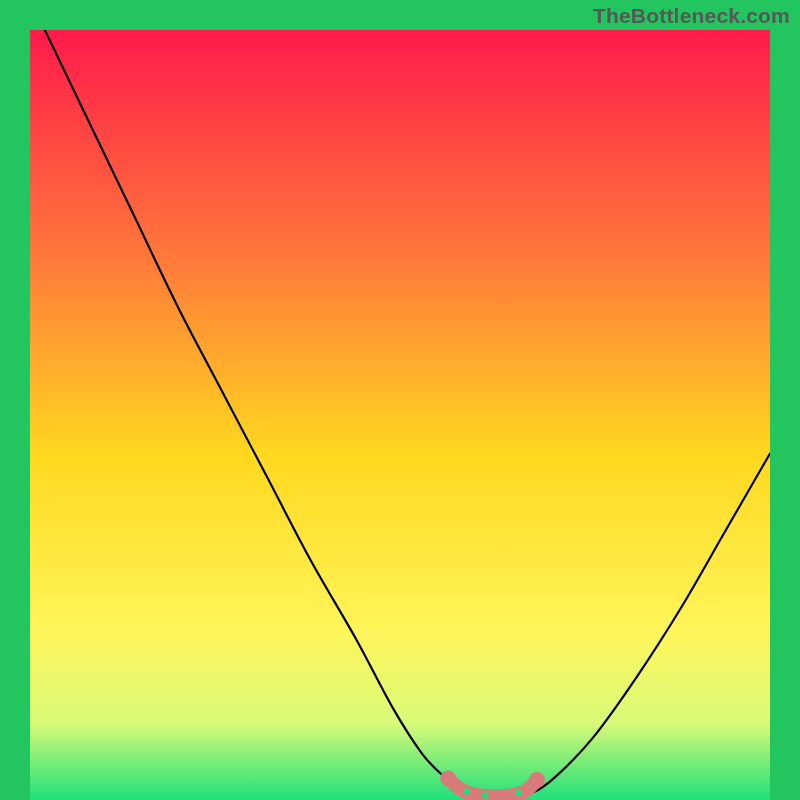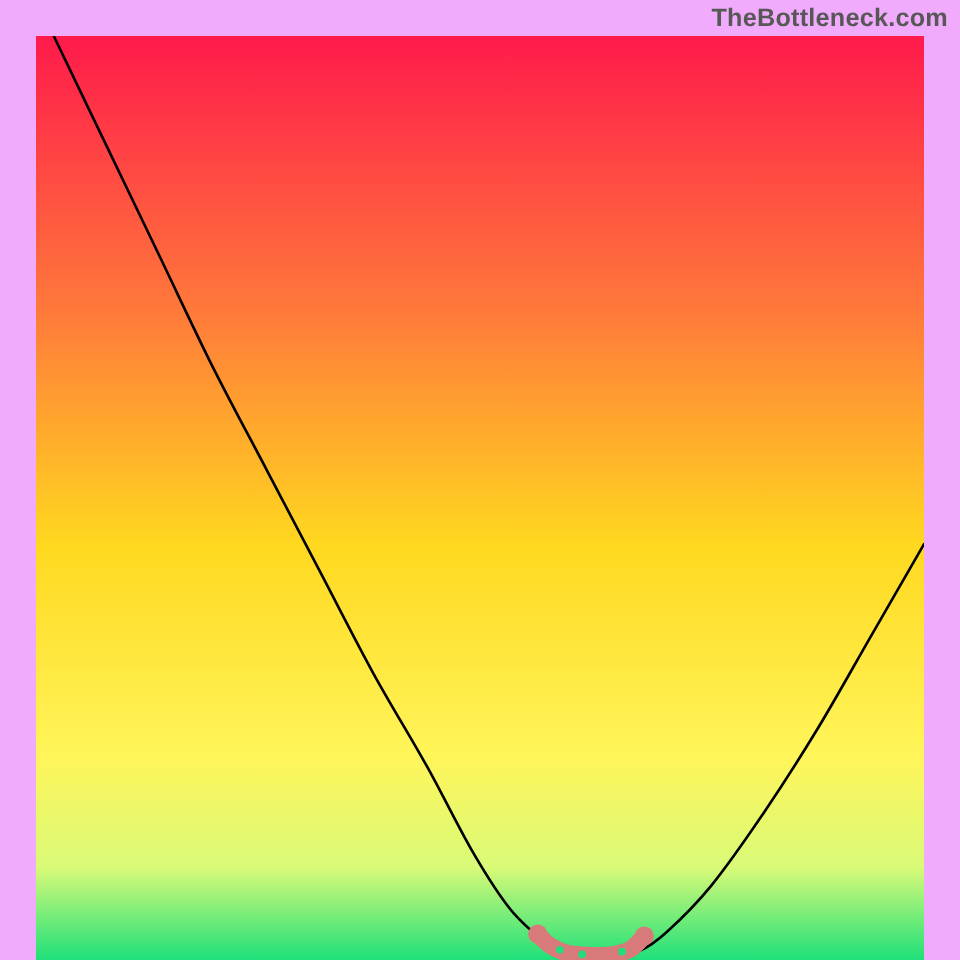--- a/index.html
+++ b/index.html
@@ -8,21 +8,21 @@
     width: 800px;
     height: 800px;
     background: #000;
     overflow: hidden;
     font-family: Arial, Helvetica, sans-serif;
   }
   .frame {
     position: relative;
     width: 800px;
     height: 800px;
-    background: #f0abfc;
+    background: #22c55e;
   }
   .watermark {
     position: absolute;
     top: 4px;
     right: 10px;
     color: #575757;
     font-size: 21px;
     font-weight: 600;
     letter-spacing: 0.2px;
     z-index: 10;

